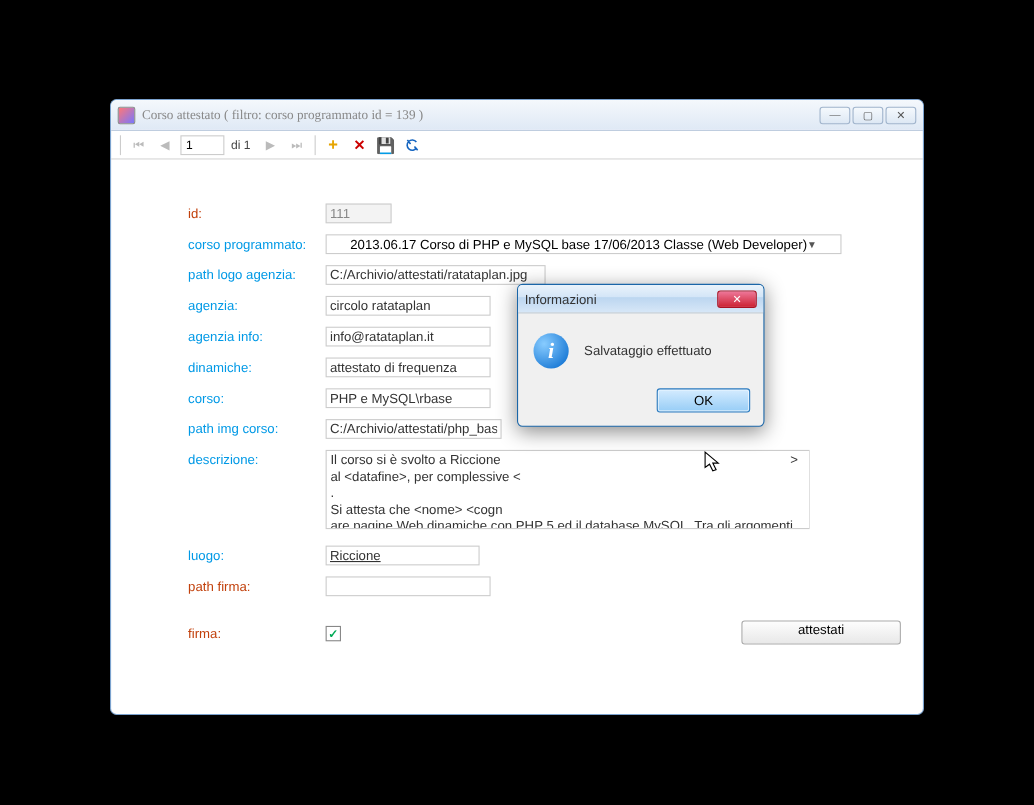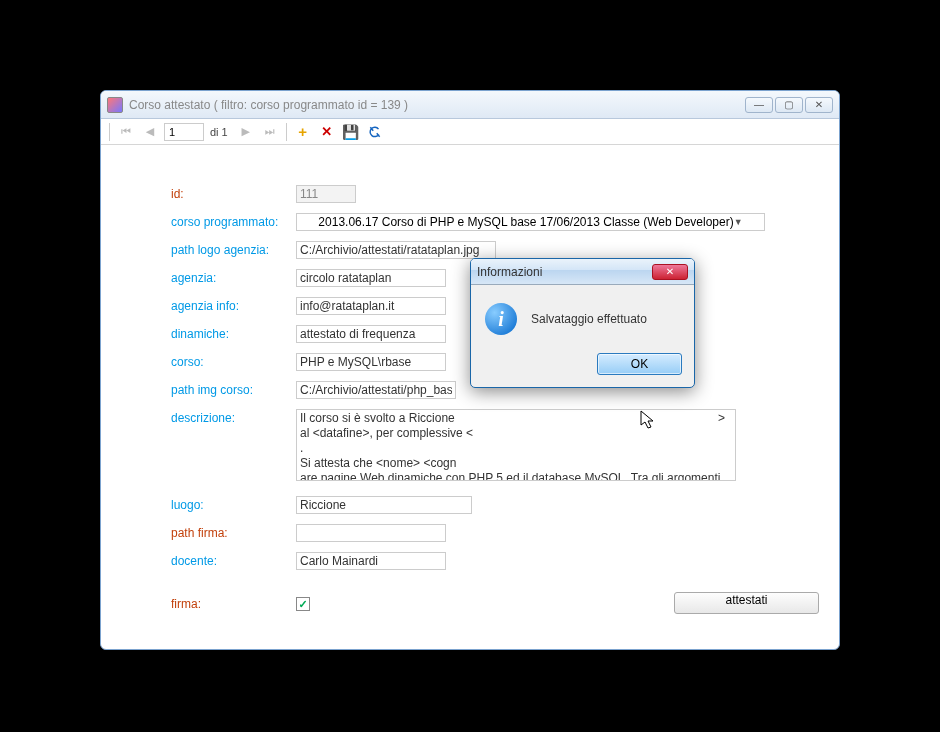--- a/index.html
+++ b/index.html
@@ -26,20 +26,21 @@
   }
   .titlebar {
     height: 28px;
     background: linear-gradient(to bottom, #f4f8fc, #dfe9f5);
     border-bottom: 1px solid #b8c8dc;
     border-radius: 5px 5px 0 0;
     display: flex;
     align-items: center;
     padding: 0 6px;
     color: #888;
+    font-family: Liberation Serif, serif;
   }
   .titlebar .appicon {
     width: 16px; height: 16px;
     margin-right: 6px;
     background: linear-gradient(135deg, #f77, #77f);
     border: 1px solid #888;
     border-radius: 2px;
   }
   .titlebar .caption { flex: 1; font-size: 12px; }
   .winbtns { display: flex; gap: 2px; }
@@ -299,32 +300,28 @@
     </div>
 
     <div class="row">
       <div class="label">descrizione:</div>
       <div class="field"><textarea style="">Il corso si è svolto a Riccione                                                                               &gt; al &lt;datafine&gt;, per complessive &lt;                                                                                    .
 Si attesta che &lt;nome&gt; &lt;cogn                                                                                     are pagine Web dinamiche con PHP 5 ed il database MySQL. Tra gli argomenti trattati: gli array e le funzioni, la creazione e l'elaborazione di moduli Web, lettura, scrittura e modifica dati con il</textarea></div>
     </div>
 
     <div class="row" style="margin-top:12px;">
       <div class="label">luogo:</div>
-      <div class="field"><input type="text" style="width: 176px;" value="Riccione"></div>
+      <div class="field"><input type="text" style="width: 140px; text-decoration: underline;" value="Riccione"></div>
     </div>
 
     <div class="row">
       <div class="label black">path firma:</div>
       <div class="field"><input type="text" style="width: 150px;" value=""></div>
     </div>
 
-    <div class="row">
-      <div class="label">docente:</div>
-      <div class="field"><input type="text" style="width: 150px;" value="Carlo Mainardi"></div>
-    </div>
 
     <div class="row" style="margin-top:18px; align-items:center;">
       <div class="label black">firma:</div>
       <div class="field" style="flex:1; display:flex; align-items:center;">
         <div class="checkbox">
             <span>✓</span>
           </div>
         <div style="flex:1"></div>
         <div class="btn-attestati">
             <span>attestati</span>

